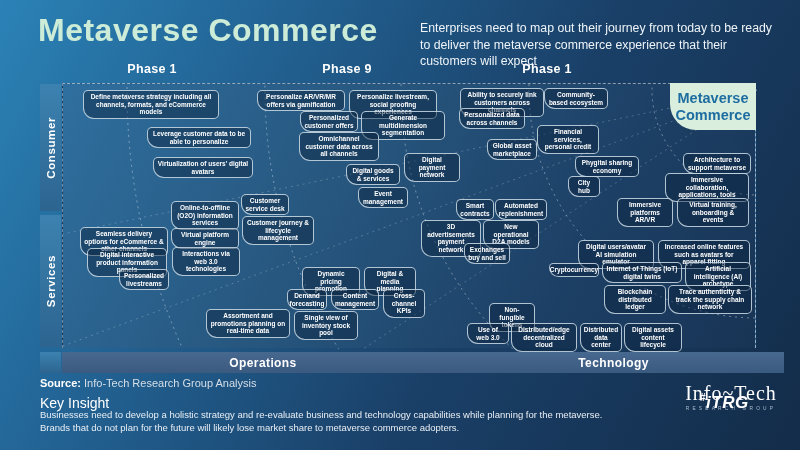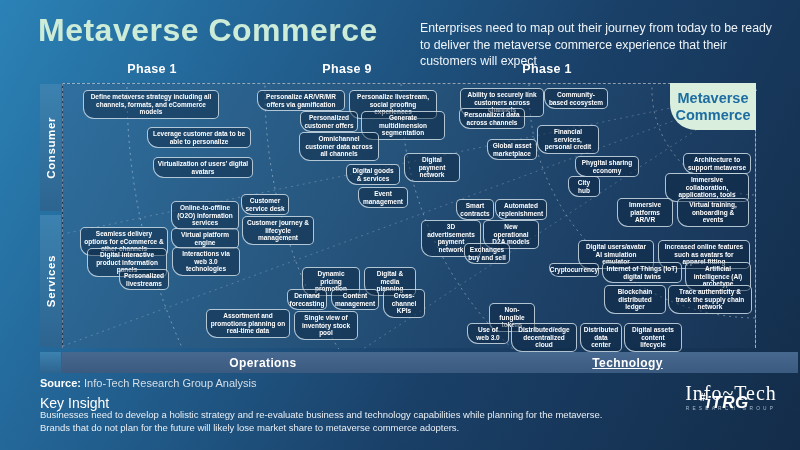--- a/index.html
+++ b/index.html
@@ -40,21 +40,21 @@
   .strip-consumer{top:84px;height:127px;}
   .strip-services{top:215px;height:132px;}
   .strip-stub{top:352px;height:21px;}
   .colbar{
     position:absolute;top:352px;height:21px;
     background:linear-gradient(180deg,#47688f,#3b5a80);
     display:flex;align-items:center;justify-content:center;
     color:#fff;font-weight:800;font-size:12px;letter-spacing:.4px;padding-left:28px;
   }
   .bar-operations{left:62px;width:346px;}
-  .bar-technology{left:429px;width:341px;text-decoration:underline;}
+  .bar-technology{left:415px;width:341px;}
   .node{
     position:absolute;box-sizing:border-box;display:flex;align-items:center;justify-content:center;
     text-align:center;padding:2px 3px;min-height:13px;
     background:rgba(12,35,62,.45);
     border:1px solid rgba(218,232,243,.8);
     border-radius:5px 5px 5px 11px;
     color:#fff;font-size:6.5px;font-weight:700;line-height:1.18;
   }
   .highlight{
     position:absolute;left:670px;top:83px;width:86px;height:47px;

